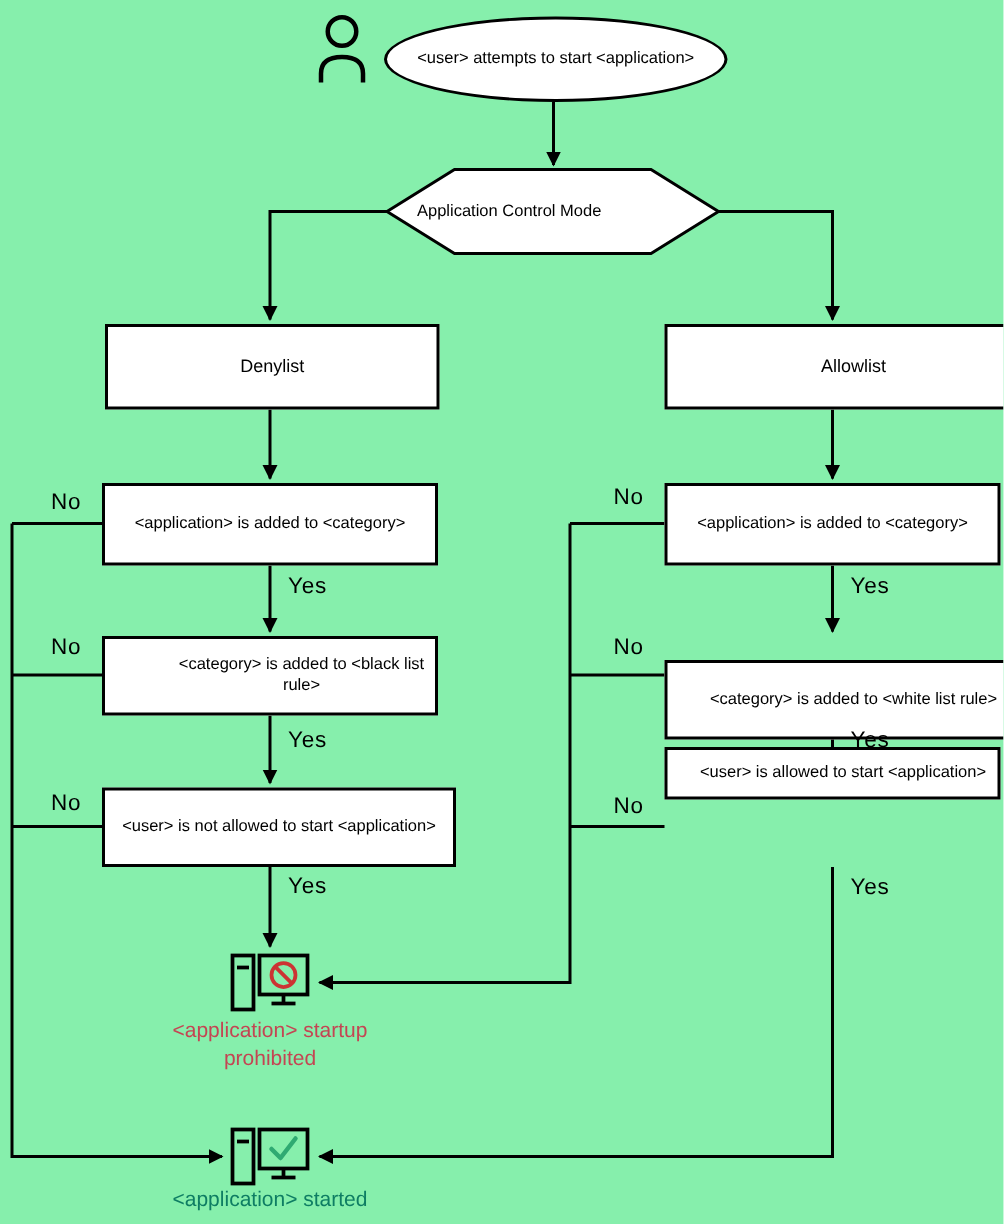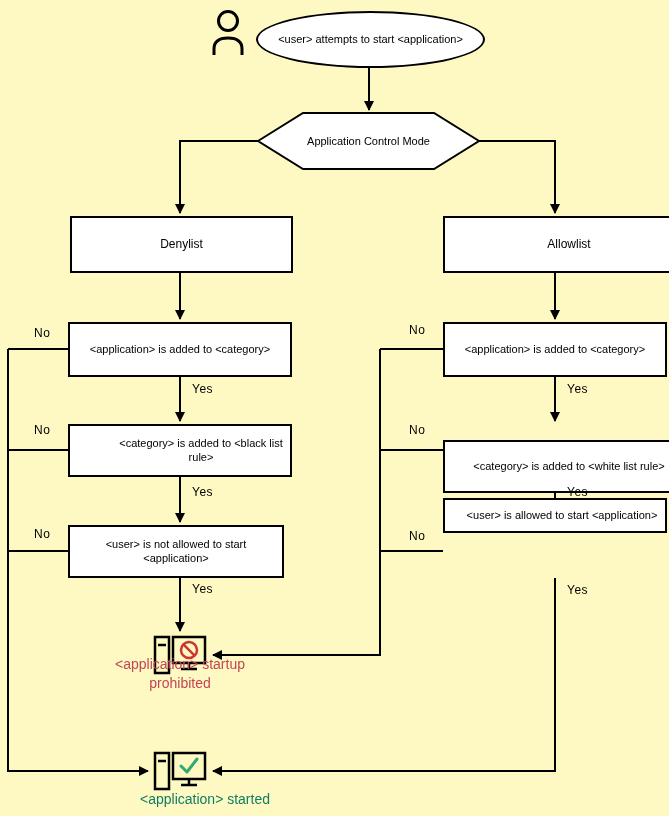--- a/index.html
+++ b/index.html
@@ -1,33 +1,33 @@
 <!DOCTYPE html>
 <html style="--line: #000000; --prohibited_text: #c44553; --started_text: #0e7d63; --ban: #cc3333; --check: #2faa72;"><head>
 <meta charset="utf-8">
 <style>
   html,body{margin:0;padding:0;background:#ffffff;}
   #canvas{
-    position:relative;width:669px;height:816px;background:#fef9c3;
+    position:relative;width:669px;height:816px;background:#86efac;
     font-family:"Liberation Sans",sans-serif;color:#000;overflow:hidden;
   }
   #wires{position:absolute;left:0;top:0;width:669px;height:816px;}
   .node{
     position:absolute;display:flex;align-items:center;justify-content:center;
     text-align:center;background:#ffffff;border:2px solid #000;
     font-size:11px;line-height:1.25;padding:2px 6px;box-sizing:border-box;
   }
   .ellipse{border-radius:50%;}
   .hexlabel{
-    position:absolute;display:flex;align-items:center;justify-content:center;
+    position:absolute;display:flex;align-items:center;justify-content:flex-start;
     text-align:center;font-size:11px;background:transparent;border:none;
   }
   .branchlabel{font-size:12px;align-items:center;}
   .edgelabel{
-    position:absolute;font-size:12px;letter-spacing:.5px;
+    position:absolute;font-size:15px;letter-spacing:.5px;
   }
   .result{
     position:absolute;text-align:center;font-size:14px;line-height:1.35;
   }
   .result.prohibited{color:var(--prohibited_text,#c44553);}
   .result.started{color:var(--started_text,#0e7d63);}
   .wire{fill:none;stroke:var(--line,#000);stroke-width:2;}
   .shape{fill:#fff;stroke:var(--line,#000);stroke-width:2;}
   .icon-stroke{fill:none;stroke:var(--line,#000);stroke-width:2.5;}
   .ban{fill:none;stroke:var(--ban,#cc3333);stroke-width:2.5;}
@@ -115,21 +115,21 @@
   <div class="node branchlabel" style="left:443px;top:216px;width:252px;height:57px;">
     <span>Allowlist</span>
   </div>
 
   <div class="node" style="left:68px;top:322px;width:224px;height:55px;">
     <span>&lt;application&gt; is added to &lt;category&gt;</span>
   </div>
   <div class="node" style="left:68px;top:424px;width:224px;height:53px;padding-left:48px;">
     <span>&lt;category&gt; is added to &lt;black list rule&gt;</span>
   </div>
-  <div class="node" style="left:68px;top:525px;width:216px;height:53px;justify-content:flex-end;">
+  <div class="node" style="left:68px;top:525px;width:236px;height:53px;">
     <span>&lt;user&gt; is not allowed to start &lt;application&gt;</span>
   </div>
 
   <div class="node" style="left:443px;top:322px;width:224px;height:55px;">
     <span>&lt;application&gt; is added to &lt;category&gt;</span>
   </div>
   <div class="node" style="left:443px;top:424px;width:252px;height:53px;margin-top:16px;">
     <span>&lt;category&gt; is added to &lt;white list rule&gt;</span>
   </div>
   <div class="node" style="left:443px;top:498px;width:224px;height:35px;padding-left:20px;">
@@ -143,16 +143,16 @@
   <div class="edgelabel" style="left:34px;top:423px;">No</div>
   <div class="edgelabel" style="left:34px;top:527px;">No</div>
 
   <div class="edgelabel" style="left:567px;top:382px;">Yes</div>
   <div class="edgelabel" style="left:567px;top:485px;">Yes</div>
   <div class="edgelabel" style="left:567px;top:583px;">Yes</div>
   <div class="edgelabel" style="left:409px;top:323px;">No</div>
   <div class="edgelabel" style="left:409px;top:423px;">No</div>
   <div class="edgelabel" style="left:409px;top:529px;">No</div>
 
-  <div class="result prohibited" style="left:95px;top:655px;width:170px;">&lt;application&gt; startup prohibited</div>
-  <div class="result started" style="left:90px;top:790px;width:180px;text-align:right;">&lt;application&gt; started</div>
+  <div class="result prohibited" style="left:95px;top:677px;width:170px;">&lt;application&gt; startup prohibited</div>
+  <div class="result started" style="left:90px;top:790px;width:180px;">&lt;application&gt; started</div>
 
 </div>
 
 </body></html>

